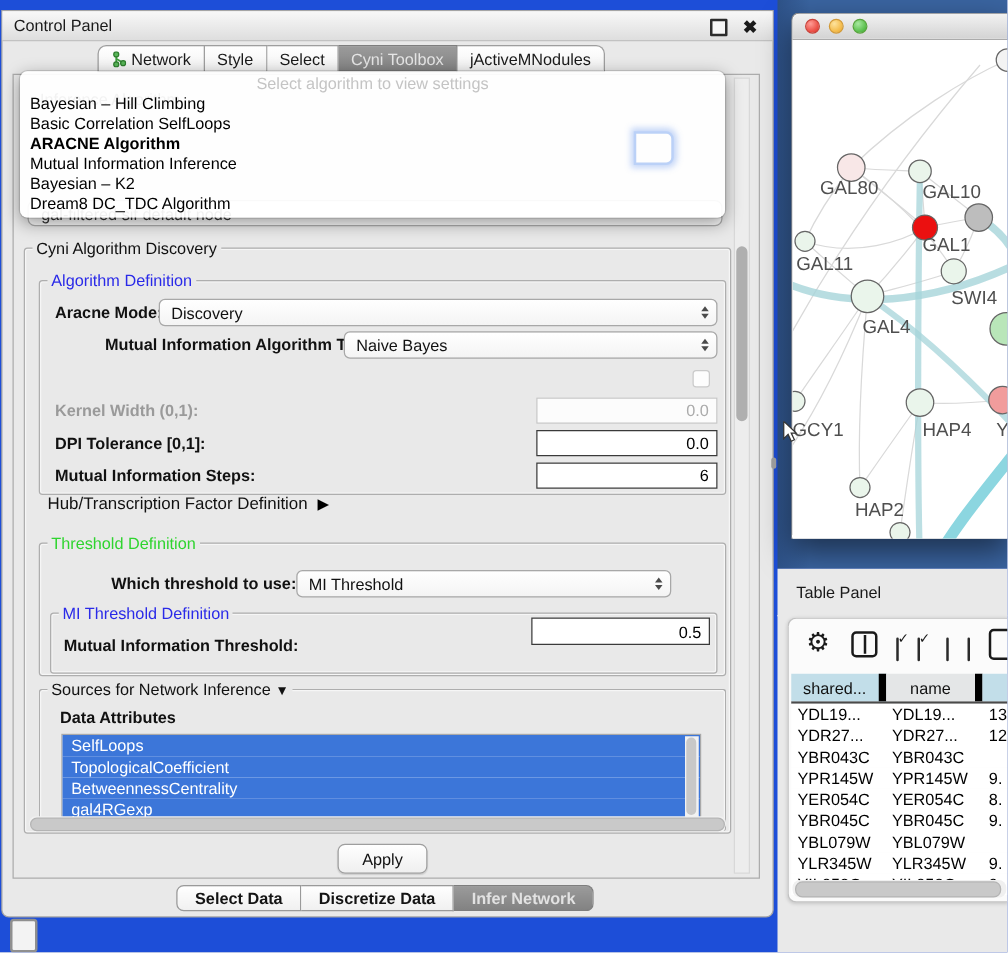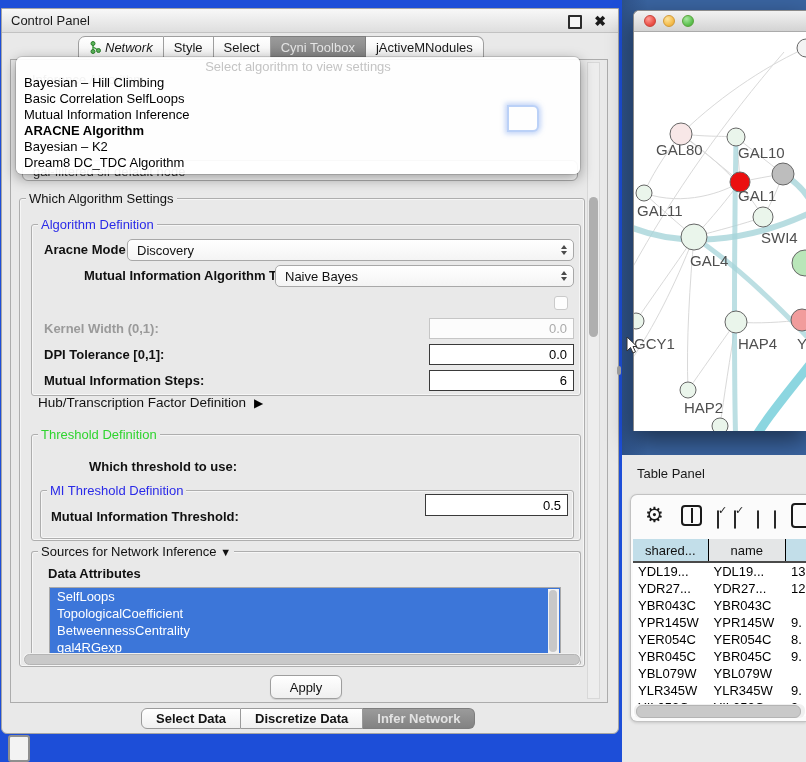--- a/index.html
+++ b/index.html
@@ -14,21 +14,21 @@
                border-bottom:1px solid #C2C2C2;}
   .cp-title{left:9px;top:0;line-height:23px;font-size:13px;color:#1A1A1A;}
   .float-icon{right:36px;top:6px;width:10px;height:10px;border:2px solid #2B2B2B;border-radius:1px;background:#F5F5F5;}
   .close-icon{right:12px;top:2px;font-size:14px;font-weight:bold;color:#1A1A1A;line-height:20px;}
 
   
   .tabs-row{left:76px;top:27px;height:22px;display:flex;}
   .tab{height:22px;box-sizing:border-box;border:1px solid #9E9E9E;border-left-width:0;
        background:linear-gradient(#FFFFFF,#F1F1F1);font-size:13px;display:flex;align-items:center;
        justify-content:center;gap:4px;color:#1A1A1A;padding:0 10px;}
-  .tab:first-child{border-left-width:1px;border-radius:7px 0 0 0;font-style:italic;}
+  .tab:first-child{border-left-width:1px;border-radius:7px 0 0 0;}
   .tab:last-child{border-radius:0 7px 0 0;}
   .tab.selected{background:linear-gradient(#9B9B9B,#828282);color:#E5E5E5;border-color:#7E7E7E;}
   .bottom-tabs{left:139px;top:699px;height:21px;display:flex;}
   .btab{height:21px;box-sizing:border-box;border:1px solid #9A9A9A;border-left-width:0;
         background:linear-gradient(#FFFFFF,#F0F0F0);font-size:13px;font-weight:bold;display:flex;
         align-items:center;justify-content:center;padding:0 14px;color:#141414;}
   .btab:first-child{border-left-width:1px;border-radius:6px 0 0 6px;}
   .btab:last-child{border-radius:0 6px 6px 0;}
   .btab.selected{background:linear-gradient(#9B9B9B,#828282);color:#E2E2E2;border-color:#7E7E7E;}
 
@@ -112,21 +112,21 @@
   .table-widget{left:8px;top:2px;width:176px;height:228px;background:#FBFBFB;border:1px solid #C2C2C2;
                 border-radius:7px 0 0 7px;border-right:none;box-sizing:border-box;box-shadow:0 1px 3px rgba(0,0,0,.15);}
   .gear-glyph{font-size:21px;color:#1A1A1A;line-height:22px;}
   .cols-icon{width:21px;height:21px;border:2px solid #1A1A1A;border-radius:4px;box-sizing:border-box;}
   .cols-icon:after{content:"";position:absolute;left:8px;top:1px;bottom:1px;width:2px;background:#1A1A1A;}
   .cb{width:10px;height:10px;border:1.5px solid #2A2A2A;border-radius:2px;box-sizing:border-box;position:relative;}
   .cb .tick{position:absolute;left:0px;top:-7px;font-size:11px;color:#1A1A1A;}
   .doc-icon{width:26px;height:25px;border:2px solid #1A1A1A;border-radius:4px 0 0 4px;box-sizing:border-box;}
 
   .thead{display:flex;height:22px;font-size:13px;border-bottom:2px solid #4A4A4A;}
-  .th{box-sizing:border-box;border-right:1px solid #000000;display:flex;align-items:center;justify-content:center;}
+  .th{box-sizing:border-box;border-right:6px solid #000000;display:flex;align-items:center;justify-content:center;}
   .th.blue{background:#C2DEE9;}
   .th.gray{background:#E4E6E7;}
   .trow{display:flex;height:17px;font-size:13px;background:#FFF;}
   .td{box-sizing:border-box;padding-left:5px;display:flex;align-items:center;white-space:nowrap;overflow:hidden;color:#000;}
 
   .corner-icon{left:8px;top:735px;width:22px;height:27px;border:2px solid #8F8F8F;border-radius:3px;background:#F3F3F3;box-sizing:border-box;}
 
   svg text{font-family:"Liberation Sans",sans-serif;}
 </style>
 </head>
@@ -169,32 +169,32 @@
     <div class="abs content-frame">
 
       <span class="abs ghost-label">Inference Algorithm</span>
       <div class="abs ghost-combo">gal-filtered sif default node</div>
       <div class="abs focus-frag"></div>
 
       <div class="abs dropdown">
         <div class="dd-hint">Select algorithm to view settings</div>
         <div class="dd-item">Bayesian – Hill Climbing</div>
         <div class="dd-item">Basic Correlation SelfLoops</div>
+        <div class="dd-item bold">ARACNE Algorithm</div>
         <div class="dd-item">Mutual Information Inference</div>
-        <div class="dd-item bold">ARACNE Algorithm</div>
         <div class="dd-item">Bayesian – K2</div>
         <div class="dd-item">Dream8 DC_TDC Algorithm</div>
       </div>
 
       <div class="abs v-track">
         <div class="abs v-thumb"></div>
       </div>
 
       <div class="abs fieldset" style="left:8px;top:138px;width:564px;height:467px;">
-        <span class="legend">Which Algorithm Settings</span>
+        <span class="legend">Cyni Algorithm Discovery</span>
 
         <div class="abs fieldset" style="left:11px;top:25px;width:548px;height:170px;">
           <span class="legend blue">Algorithm Definition</span>
 
           <span class="abs flabel" style="left:12px;top:17px;">Aracne Mode:</span>
           <div class="abs combo" style="left:95px;top:14px;width:447px;height:22px;">
             <span>Discovery</span>
             <span class="arrows">
                 <span class="tri-up"></span>
                 <span class="tri-dn"></span>
@@ -229,20 +229,27 @@
         </div>
 
         <div class="abs" style="left:18px;top:196px;font-size:13.5px;color:#111;">
           <span>Hub/Transcription Factor Definition</span><span class="hub-arrow">▶</span>
         </div>
 
         <div class="abs fieldset" style="left:11px;top:235px;width:548px;height:105px;">
           <span class="legend green">Threshold Definition</span>
 
           <span class="abs flabel" style="left:57px;top:24px;">Which threshold to use:</span>
+          <div class="abs combo" style="left:205px;top:21px;width:300px;height:22px;">
+            <span>MI Threshold</span>
+            <span class="arrows">
+                <span class="tri-up"></span>
+                <span class="tri-dn"></span>
+              </span>
+          </div>
 
           <div class="abs fieldset" style="left:8px;top:55px;width:532px;height:47px;">
             <span class="legend blue">MI Threshold Definition</span>
             <span class="abs flabel" style="left:10px;top:18px;">Mutual Information Threshold:</span>
             <div class="abs tfield" style="left:384px;top:3px;width:143px;height:22px;">
               <span>0.5</span>
             </div>
           </div>
         </div>
 

